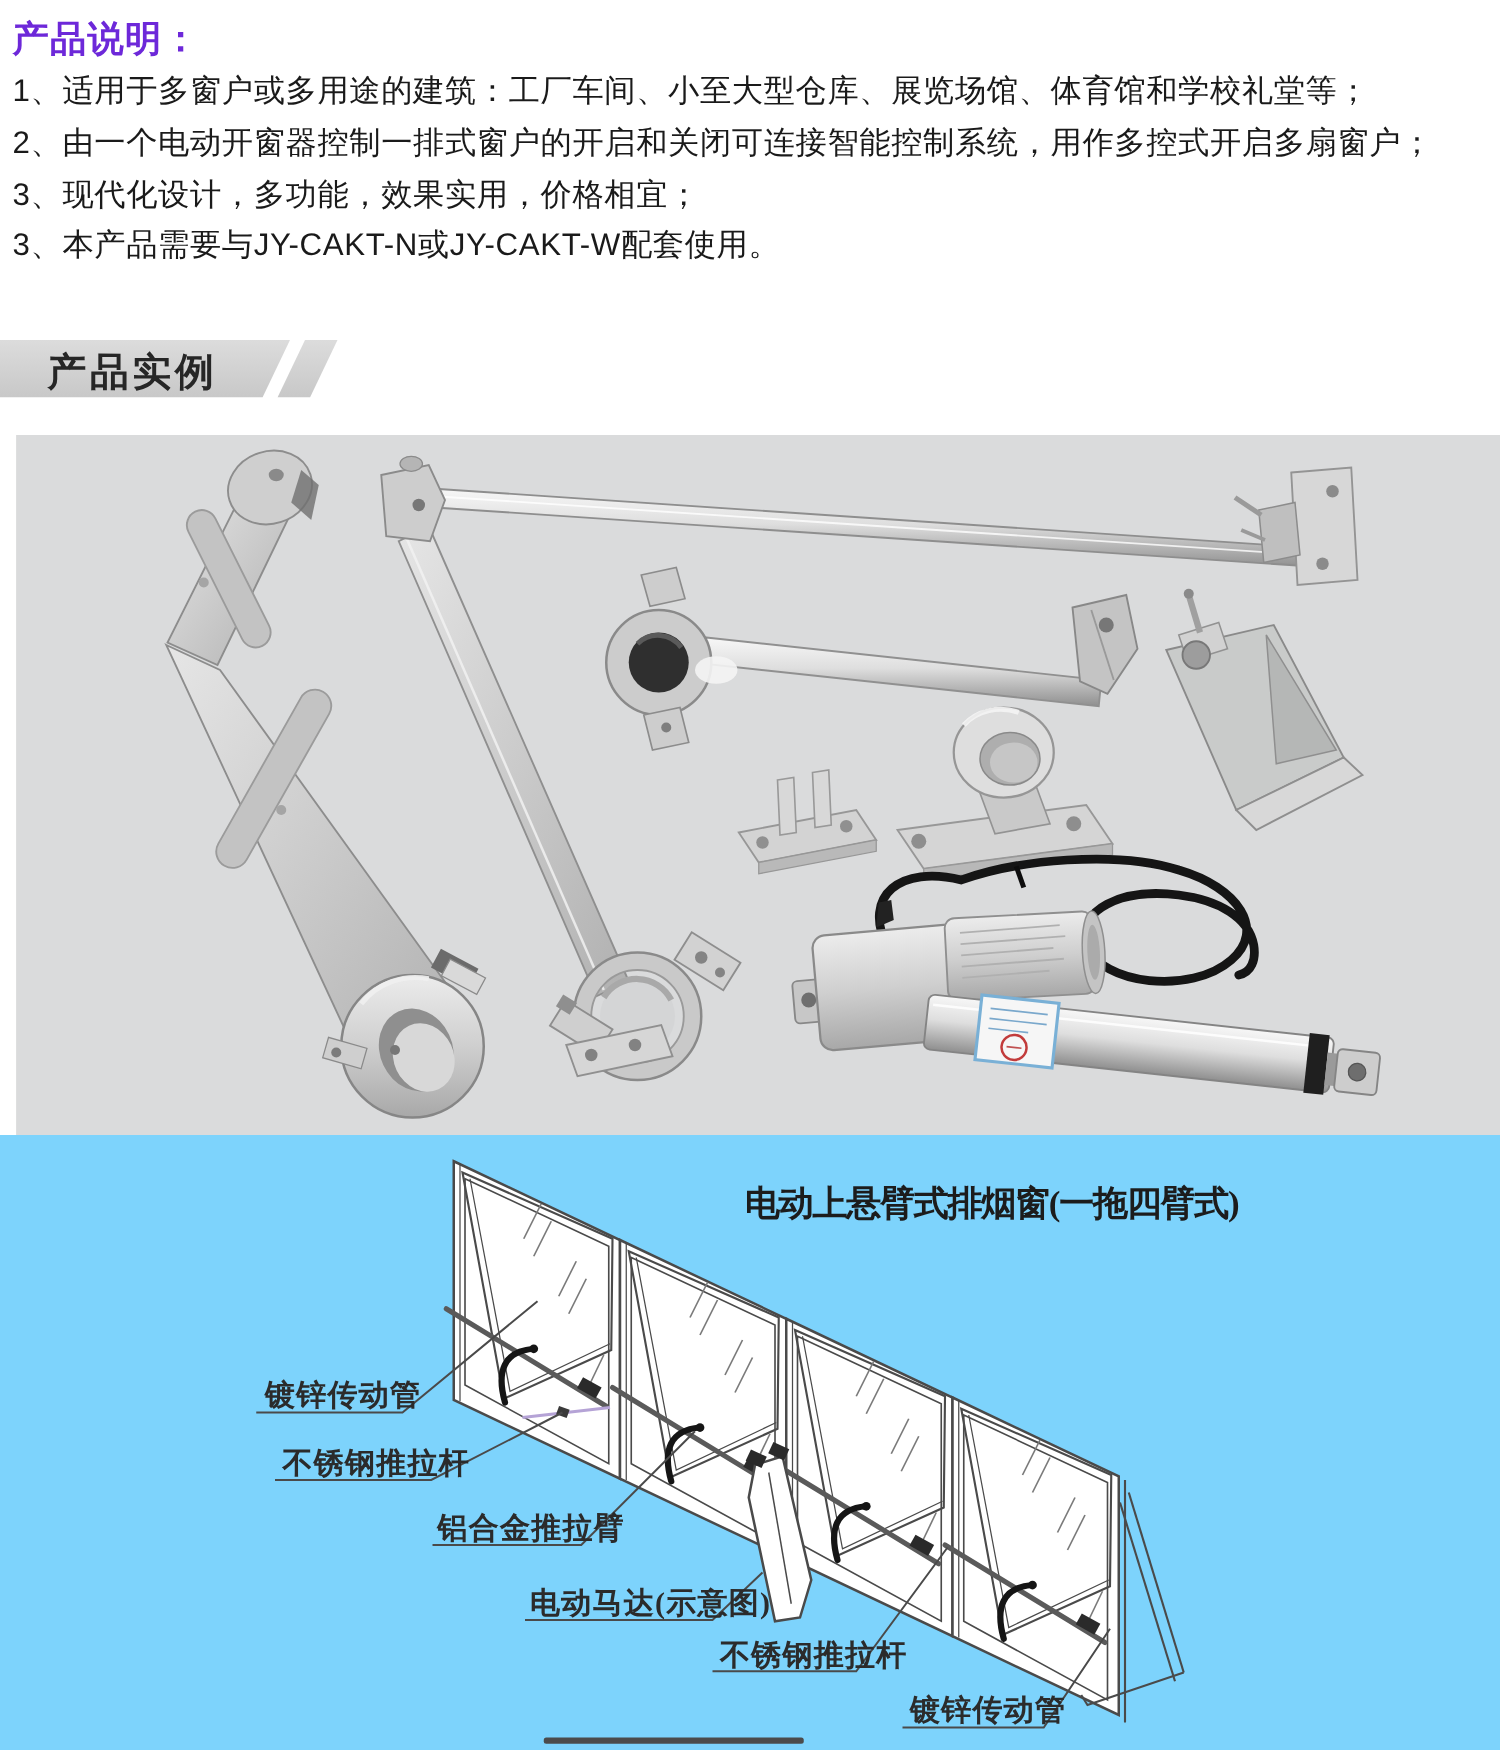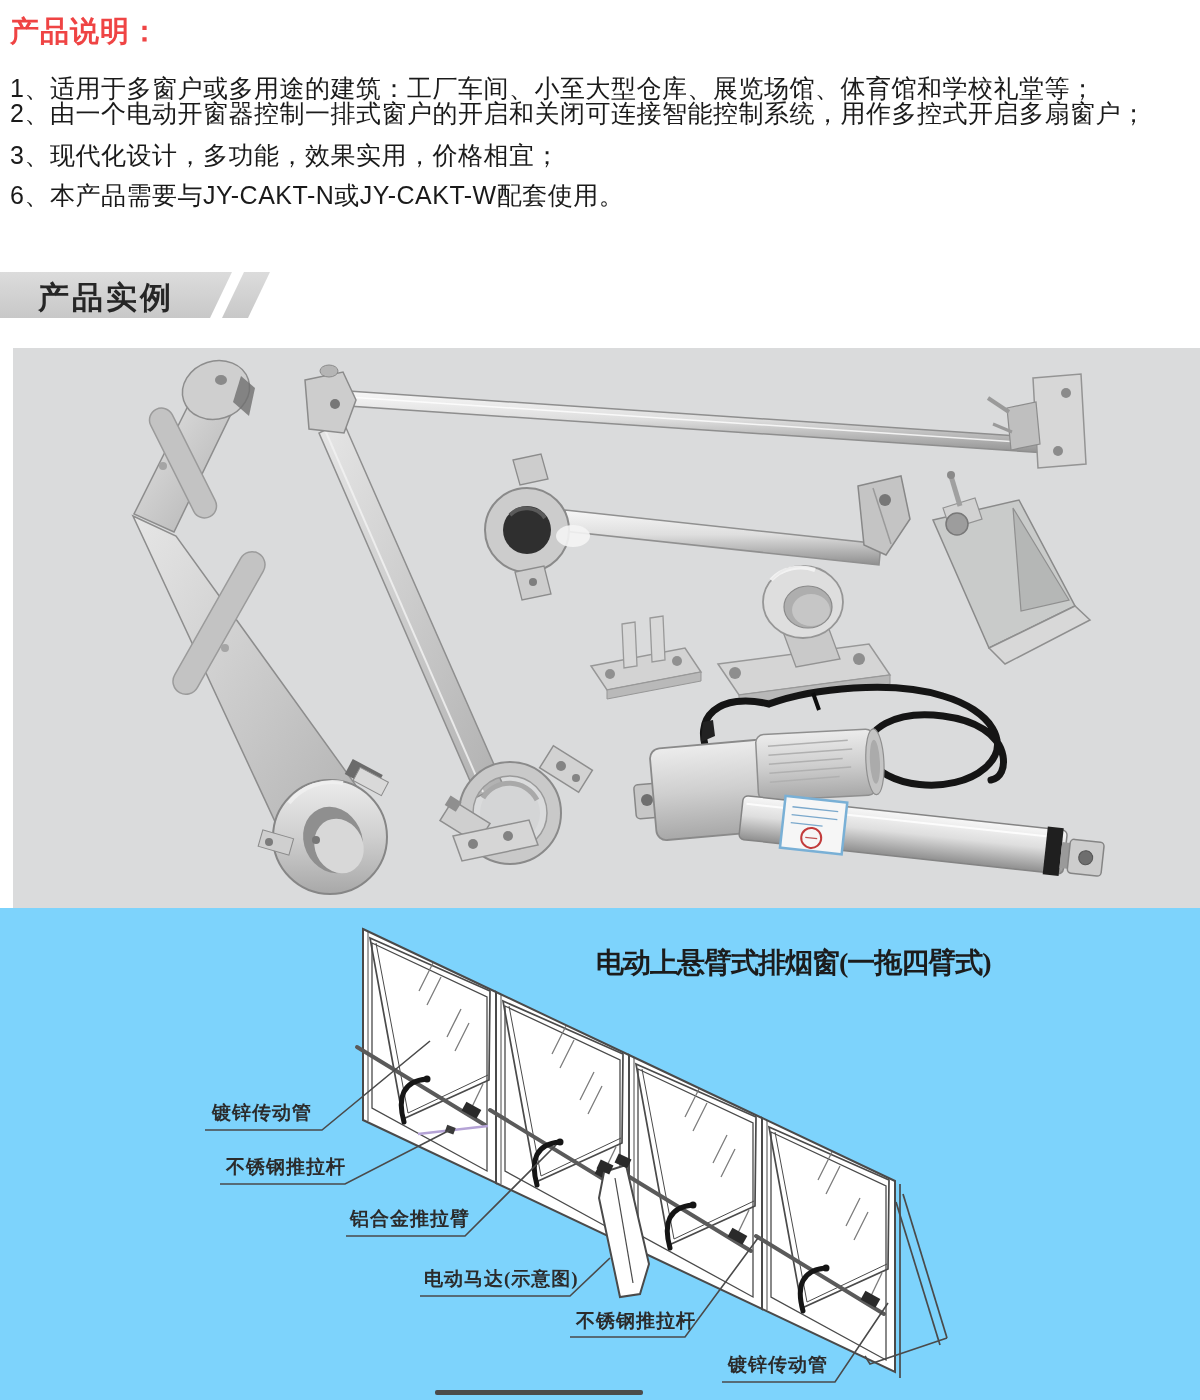--- a/index.html
+++ b/index.html
@@ -4,23 +4,23 @@
 <style>
   * { margin:0; padding:0; box-sizing:border-box; }
   html,body { background:#ffffff; }
   .page {
     position:relative; width:1200px; height:1400px; overflow:hidden;
     background:#ffffff; font-family:"Liberation Sans","DejaVu Sans",sans-serif;
     color:#141414;
   }
   
   .desc { position:absolute; left:10px; top:12px; width:1180px; }
-  .desc-title { font-size:29px; font-weight:bold; letter-spacing:1px; color:#ef4444; }
+  .desc-title { font-size:29px; font-weight:bold; letter-spacing:1px; color:#6d28d9; }
   .desc-item { position:absolute; left:0; font-size:25px; color:#1a1a1a; letter-spacing:0.5px; white-space:nowrap; }
-  .desc-item.i0 { top:60px;text-align:right; }
+  .desc-item.i0 { top:44px;text-align:right; }
   .desc-item.i1 { top:85px;text-align:right; }
   .desc-item.i2 { top:127px; }
   .desc-item.i3 { top:167px; }
   
   .banner { position:absolute; left:0; top:272px; width:280px; height:38px; }
   .banner svg { position:absolute; left:0; top:0; }
   .banner-label {
     position:absolute; left:38px; top:5px; font-size:31px; font-weight:bold;
     letter-spacing:3px; color:#262626;
   }
@@ -29,21 +29,21 @@
   
   .diagram { position:absolute; left:0; top:908px; width:1200px; height:492px; background:#7dd3fc; }
   .diagram svg { position:absolute; left:0; top:0; }
   .diagram-title {
     position:absolute; left:596px; top:36px; width:420px;
     font-family:"Liberation Serif","DejaVu Serif",serif;
     font-size:28px; font-weight:bold; letter-spacing:-1px; color:#1c1c1c; white-space:nowrap;
   }
   .diagram-label {
     position:absolute; font-family:"Liberation Serif","DejaVu Serif",serif;
-    font-size:19px; font-weight:bold; color:#2b2b2b; white-space:nowrap; letter-spacing:1px;
+    font-size:24px; font-weight:bold; color:#2b2b2b; white-space:nowrap; letter-spacing:1px;
   }
   .dl0 { left:212px; top:192px; }
   .dl1 { left:226px; top:246px; }
   .dl2 { left:350px; top:298px; }
   .dl3 { left:424px; top:358px; }
   .dl4 { left:576px; top:400px; }
   .dl5 { left:728px; top:444px; }
   .footer-bar {
     position:absolute; left:435px; top:482px; width:208px; height:5px;
     background:#4b4b4b; border-radius:2px;
@@ -52,21 +52,21 @@
 </head>
 <body>
 
 <div class="page">
 
   <div class="desc">
     <div class="desc-title">产品说明：</div>
     <div class="desc-item i0">1、适用于多窗户或多用途的建筑：工厂车间、小至大型仓库、展览场馆、体育馆和学校礼堂等；</div>
     <div class="desc-item i1">2、由一个电动开窗器控制一排式窗户的开启和关闭可连接智能控制系统，用作多控式开启多扇窗户；</div>
     <div class="desc-item i2">3、现代化设计，多功能，效果实用，价格相宜；</div>
-    <div class="desc-item i3">6、本产品需要与JY-CAKT-N或JY-CAKT-W配套使用。</div>
+    <div class="desc-item i3">3、本产品需要与JY-CAKT-N或JY-CAKT-W配套使用。</div>
   </div>
 
   <div class="banner">
     <svg width="280" height="46" viewBox="0 0 280 46">
       <defs>
         <linearGradient id="bg1" x1="0" y1="0" x2="0" y2="1">
           <stop offset="0" stop-color="#dcdcdc"></stop>
             <stop offset="1" stop-color="#c8c8c8"></stop>
         </linearGradient>
       </defs>

